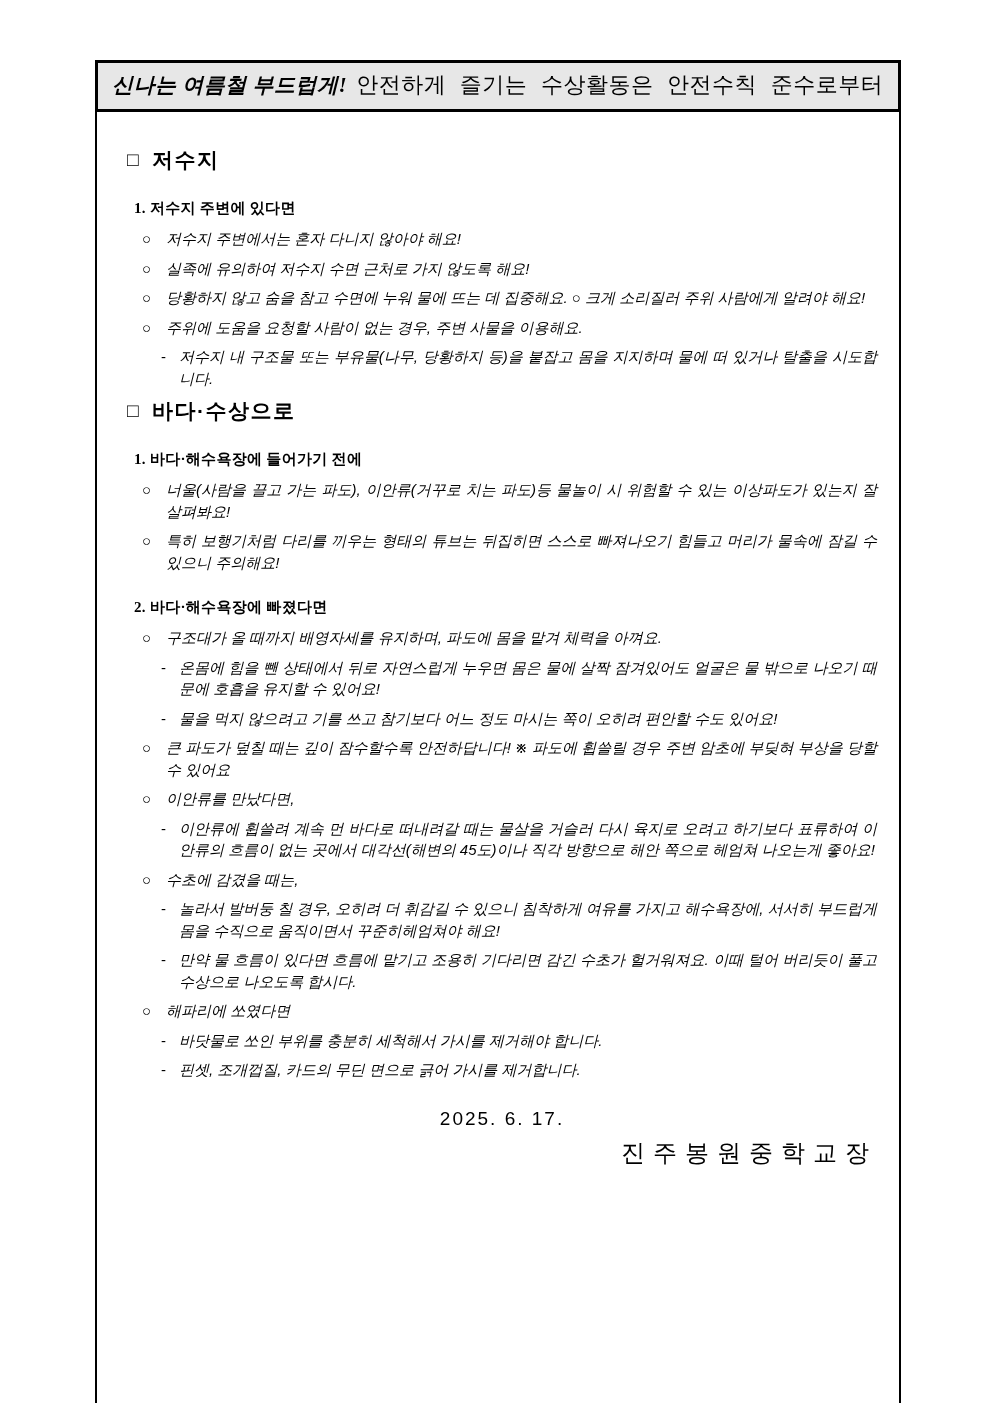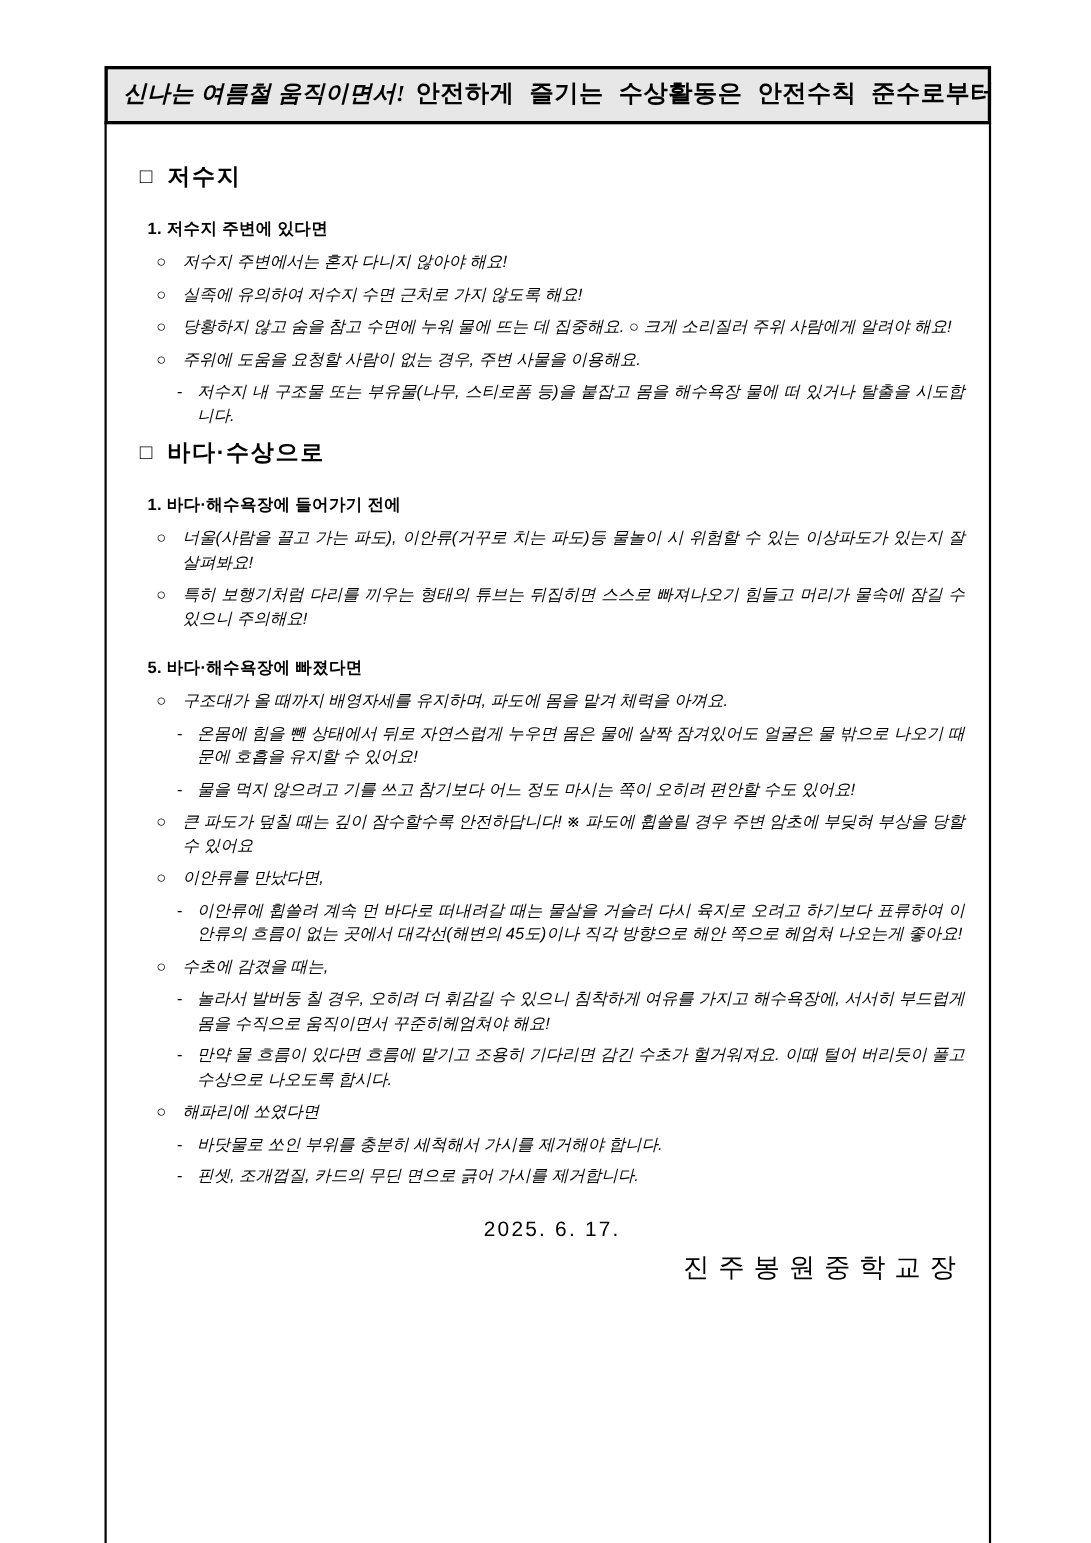--- a/index.html
+++ b/index.html
@@ -24,21 +24,21 @@
   }
   .banner .intro {
     font-family:"Liberation Serif","DejaVu Serif",serif;
     font-style:italic;
     font-weight:600;
     font-size:21px;
     letter-spacing:0.5px;
     margin-right:9px;
   }
   .banner .btitle {
-    font-weight:bold;
+    font-weight:normal;
     font-size:22px;
     letter-spacing:0.5px;
     word-spacing:7px;
   }
   
   .content {
     position:absolute; left:95px; top:110px; width:806px; height:1354px;
     box-sizing:border-box;
     border:2px solid #000;
     padding:26px 22px 0 30px;
@@ -55,20 +55,21 @@
     font-weight:normal;
     margin-right:12px;
     position:relative; top:-1px;
   }
   .group-title {
     font-size:15px;
     font-weight:bold;
     letter-spacing:0.3px;
     margin:24px 0 9px 7px;
     line-height:21px;
+    font-family:Liberation Serif, serif;
   }
   .item {
     display:flex;
     align-items:flex-start;
     font-size:15px;
     line-height:21.5px;
     text-align:justify;
     word-break:break-all;
     margin:0 0 8px 0;
   }
@@ -93,21 +94,21 @@
     margin-top:4px;
     line-height:36px;
   }
 </style>
 </head>
 <body>
 
 <div class="page">
 
   <div class="banner">
-    <span class="intro">신나는 여름철 움직이면서!</span><span class="btitle">안전하게 즐기는 수상활동은 안전수칙 준수로부터</span>
+    <span class="intro">신나는 여름철 부드럽게!</span><span class="btitle">안전하게 즐기는 수상활동은 안전수칙 준수로부터</span>
   </div>
 
   <div class="content">
     <div>
         <div class="section">
           <div class="sec-heading"><span class="sq">□</span><span class="sec-title">저수지</span></div>
           <div class="group-title">1. 저수지 주변에 있다면</div>
           <div class="item circle">
             <span class="marker">○</span>
             <div class="itext">저수지 주변에서는 혼자 다니지 않아야 해요!</div>
@@ -119,35 +120,35 @@
           <div class="item circle">
             <span class="marker">○</span>
             <div class="itext">당황하지 않고 숨을 참고 수면에 누워 물에 뜨는 데 집중해요.  ○ 크게 소리질러 주위 사람에게 알려야 해요!</div>
           </div>
           <div class="item circle">
             <span class="marker">○</span>
             <div class="itext">주위에 도움을 요청할 사람이 없는 경우, 주변 사물을 이용해요.</div>
           </div>
           <div class="item dash">
             <span class="marker">-</span>
-            <div class="itext">저수지 내 구조물 또는 부유물(나무, 스티로폼 등)을 붙잡고 몸을 해수욕장 물에 떠 있거나 탈출을 시도합니다.</div>
+            <div class="itext">저수지 내 구조물 또는 부유물(나무, 당황하지 등)을 붙잡고 몸을 지지하며 물에 떠 있거나 탈출을 시도합니다.</div>
           </div>
         </div>
         <div class="section">
           <div class="sec-heading"><span class="sq">□</span><span class="sec-title">바다·수상으로</span></div>
           <div class="group-title">1. 바다·해수욕장에 들어가기 전에</div>
           <div class="item circle">
             <span class="marker">○</span>
             <div class="itext">너울(사람을 끌고 가는 파도), 이안류(거꾸로 치는 파도)등 물놀이 시 위험할 수 있는 이상파도가 있는지 잘 살펴봐요!</div>
           </div>
           <div class="item circle">
             <span class="marker">○</span>
             <div class="itext">특히 보행기처럼 다리를 끼우는 형태의 튜브는 뒤집히면 스스로 빠져나오기 힘들고 머리가 물속에 잠길 수 있으니 주의해요!</div>
           </div>
-          <div class="group-title">5. 바다·해수욕장에 빠졌다면</div>
+          <div class="group-title">2. 바다·해수욕장에 빠졌다면</div>
           <div class="item circle">
             <span class="marker">○</span>
             <div class="itext">구조대가 올 때까지 배영자세를 유지하며, 파도에 몸을 맡겨 체력을 아껴요.</div>
           </div>
           <div class="item dash">
             <span class="marker">-</span>
             <div class="itext">온몸에 힘을 뺀 상태에서 뒤로 자연스럽게 누우면 몸은 물에 살짝 잠겨있어도 얼굴은 물 밖으로 나오기 때문에 호흡을 유지할 수 있어요!</div>
           </div>
           <div class="item dash">
             <span class="marker">-</span>

